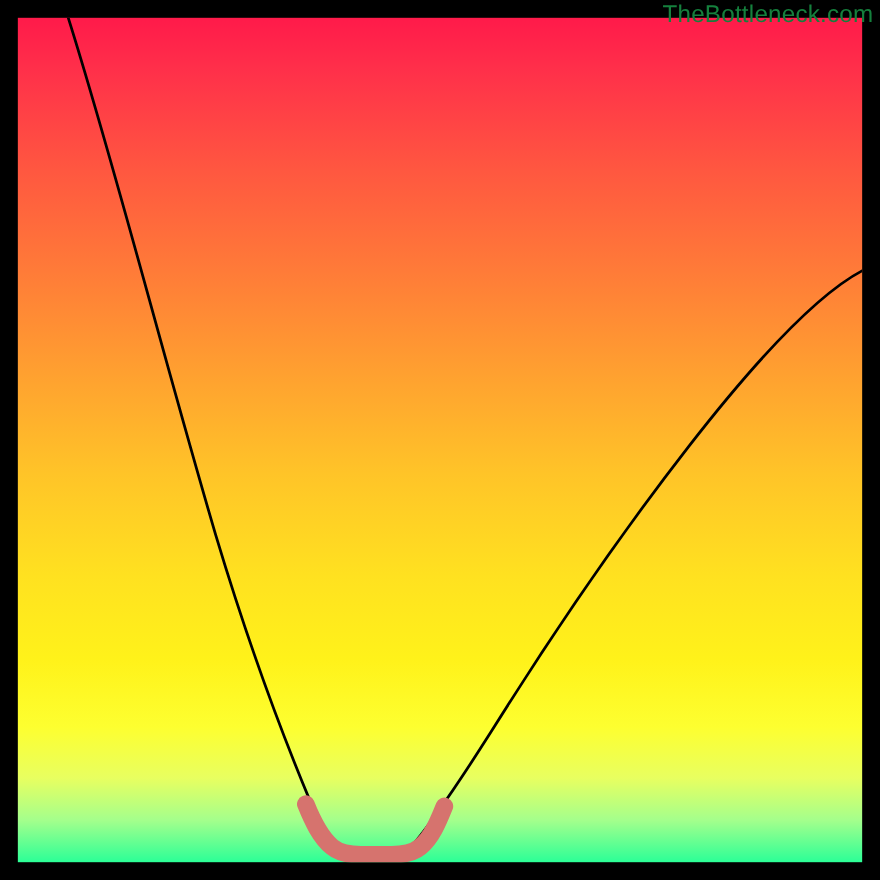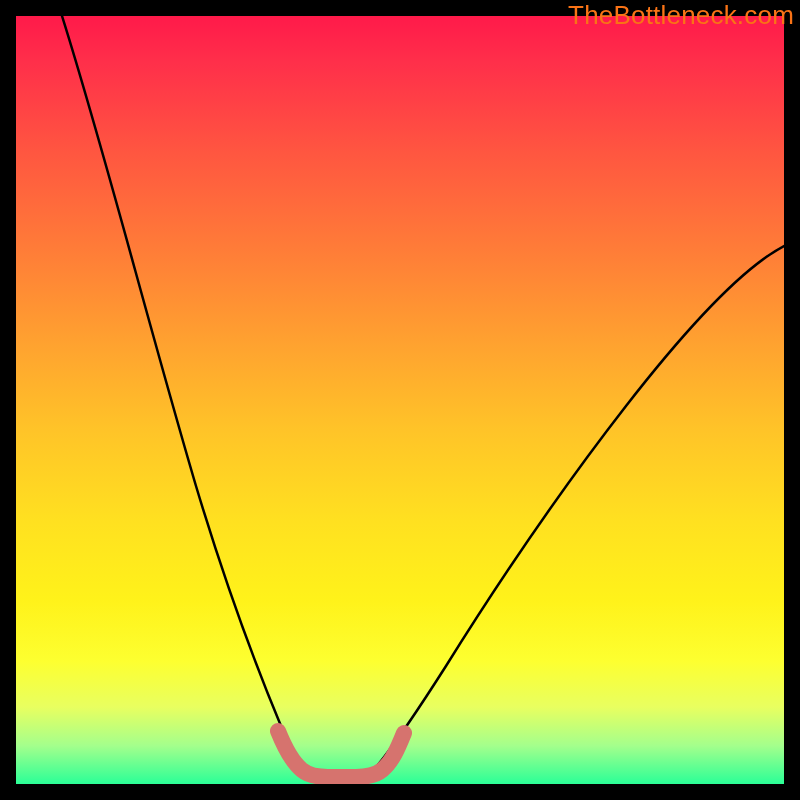--- a/index.html
+++ b/index.html
@@ -46,22 +46,22 @@
       #fdff30 84%,
       #e8ff60 90%,
       #a4ff8c 95%,
       #2bff97 100%
     );
   }
   .watermark {
     position: absolute;
     top: 0;
     right: 6px;
-    color: #f97316;
-    font-size: 26px;
+    color: #15803d;
+    font-size: 22px;
     font-weight: 500;
     letter-spacing: 0.2px;
     user-select: none;
   }
   svg.curves {
     position: absolute;
     left: 0;
     top: 0;
     width: 100%;
     height: 100%;

